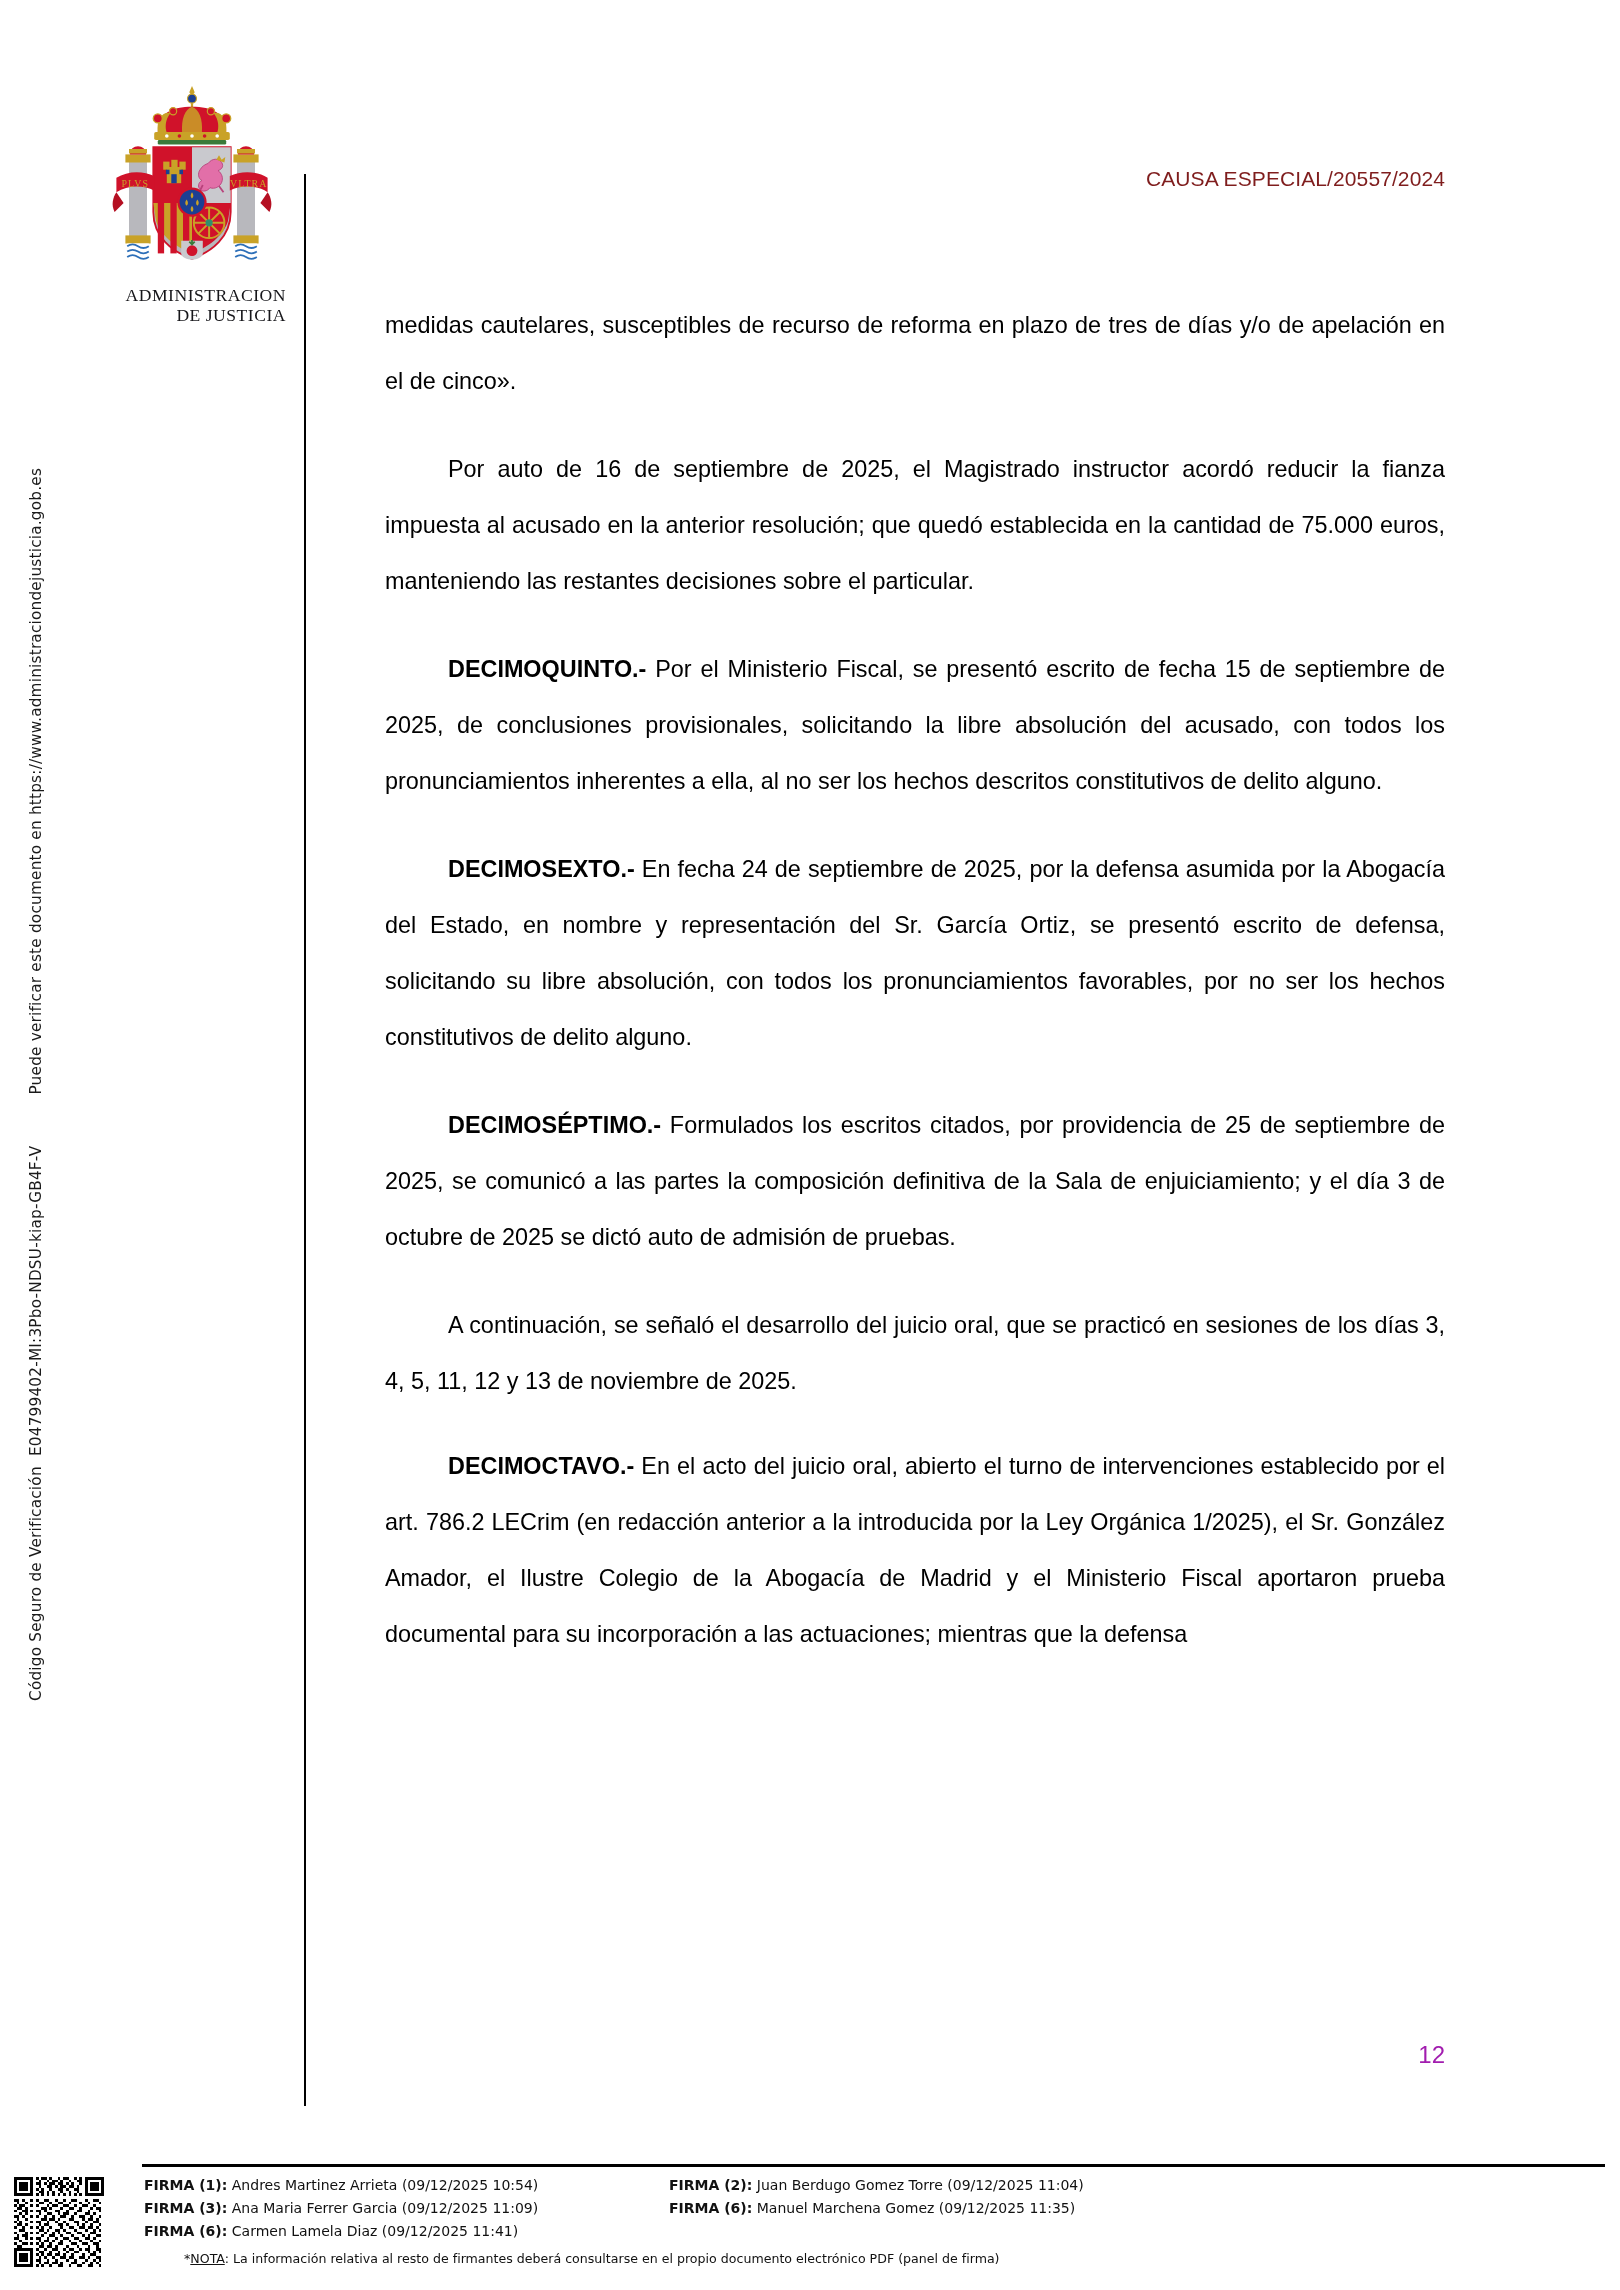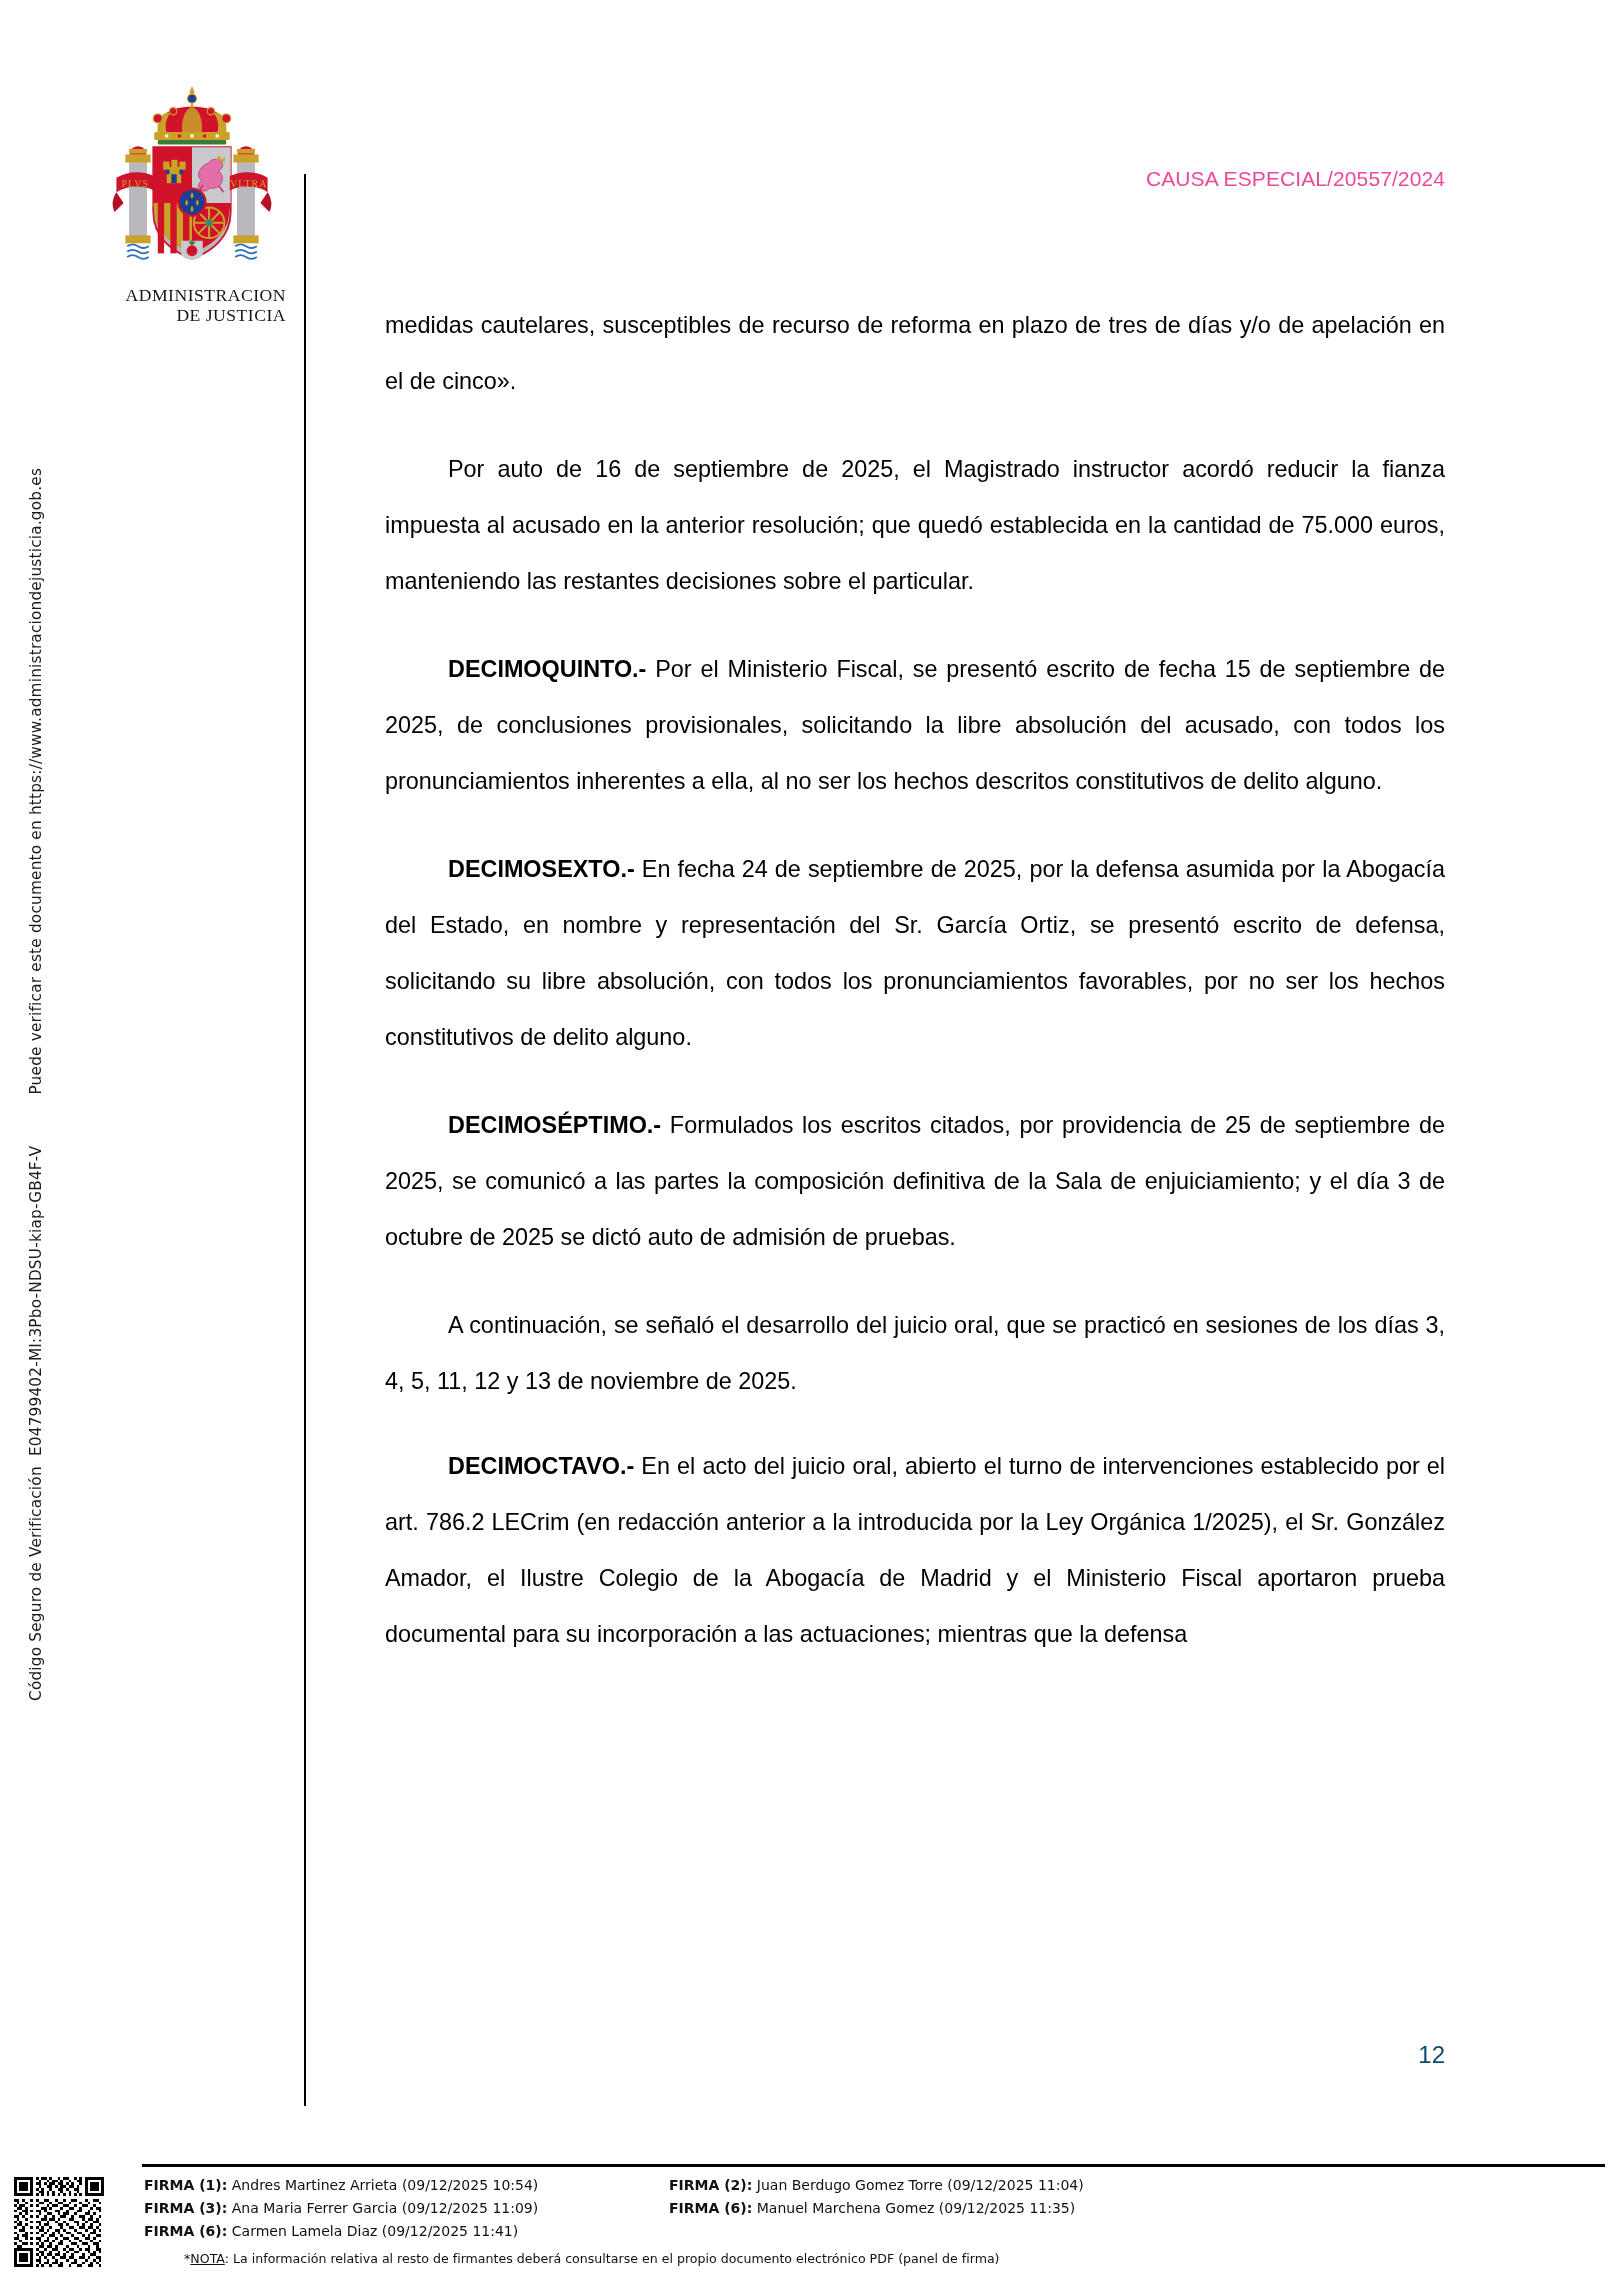--- a/index.html
+++ b/index.html
@@ -81,21 +81,21 @@
 
   
   .doc-header {
     position: absolute;
     left: 378px;
     top: 167px;
     width: 1067px;
     text-align: right;
     font-size: 21px;
     letter-spacing: 0.1px;
-    color: #ec4899;
+    color: #7f1d1d;
   }
 
   
   .body-col {
     position: absolute;
     left: 385px;
     top: 297px;
     width: 1060px;
   }
   .para {
@@ -116,21 +116,21 @@
   .gap-b { margin-bottom: 29px; }
 
   
   .page-number {
     position: absolute;
     left: 1278px;
     top: 2041px;
     width: 167px;
     text-align: right;
     font-size: 24px;
-    color: #0c4a6e;
+    color: #a21caf;
   }
 
   
   .footer {
     position: absolute;
     left: 0;
     top: 2164px;
     width: 1620px;
     height: 127px;
     padding-left: 32px;

